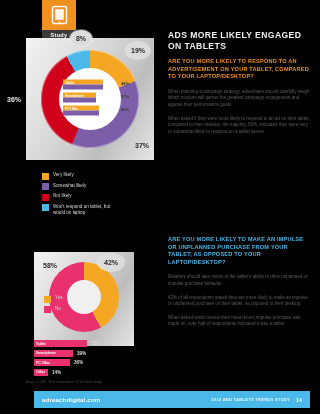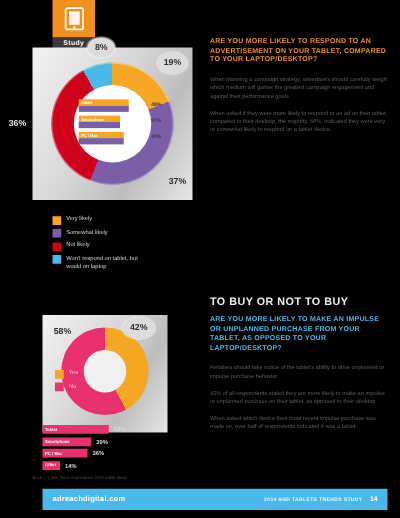--- a/index.html
+++ b/index.html
@@ -375,27 +375,27 @@
   </div>
   <div class="bc-row">
     <div class="bc-bar" style="width:14px">
       <span class="bc-cat">Other</span>
     </div>
     <span class="bc-val">14%</span>
   </div>
 </div>
 
 <div class="section" id="section-one">
+  <div class="sec-title">ADS MORE LIKELY ENGAGED ON TABLETS</div>
   <div class="sec-question">ARE YOU MORE LIKELY TO RESPOND TO AN ADVERTISEMENT ON YOUR TABLET, COMPARED TO YOUR LAPTOP/DESKTOP?</div>
   <div class="sec-para">When planning a campaign strategy, advertisers should carefully weigh which medium will garner the greatest campaign engagement and against their performance goals.</div>
   <div class="sec-para">When asked if they were more likely to respond to an ad on their tablet, compared to their desktop, the majority, 56%, indicated they were very or somewhat likely to respond on a tablet device.</div>
 </div>
 
 <div class="section" id="section-two">
-  <div class="sec-title">TO BUY OR NOT TO BUY</div>
   <div class="sec-question">ARE YOU MORE LIKELY TO MAKE AN IMPULSE OR UNPLANNED PURCHASE FROM YOUR TABLET, AS OPPOSED TO YOUR LAPTOP/DESKTOP?</div>
   <div class="sec-para">Retailers should take notice of the tablet's ability to drive unplanned or impulse purchase behavior.</div>
   <div class="sec-para">42% of all respondents stated they are more likely to make an impulse or unplanned purchase on their tablet, as opposed to their desktop.</div>
   <div class="sec-para">When asked which device their most recent impulse purchase was made on, over half of respondents indicated it was a tablet.</div>
 </div>
 
 <div id="footnote">Base = 1,485. Total respondents 2014 tablet study.</div>
 
 <div id="footer">
   <span class="site">adreachdigital.com</span>

